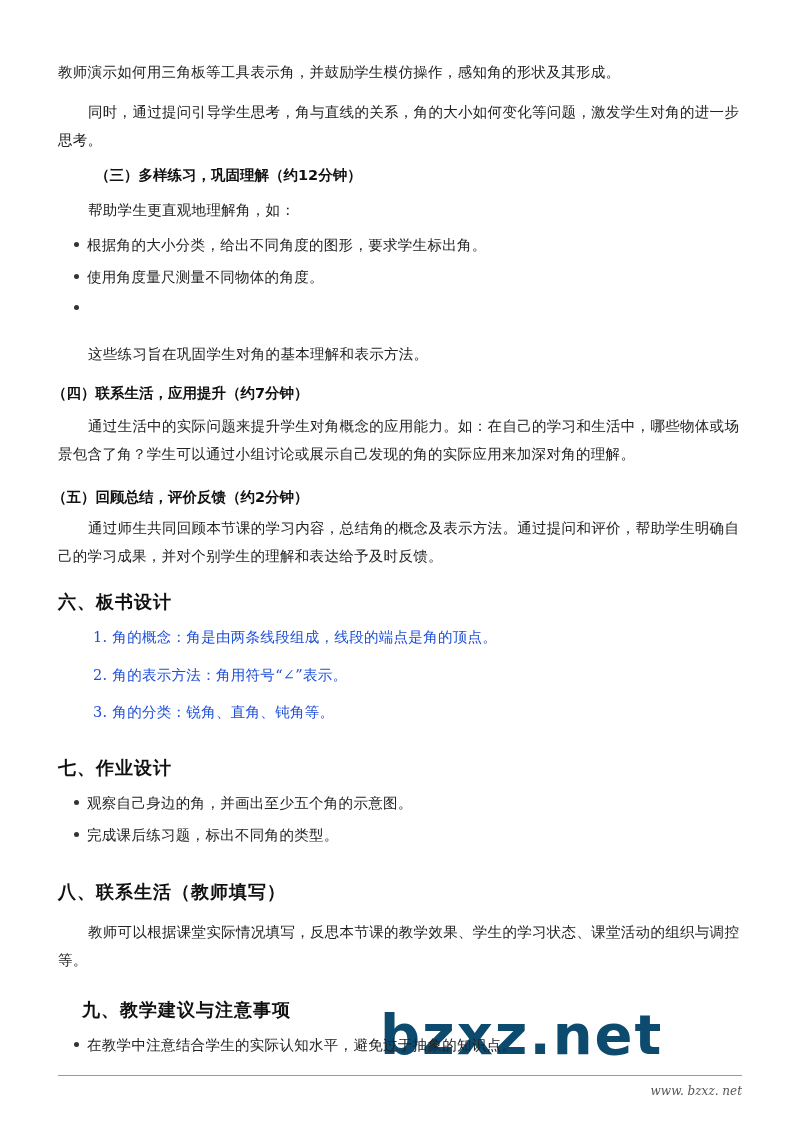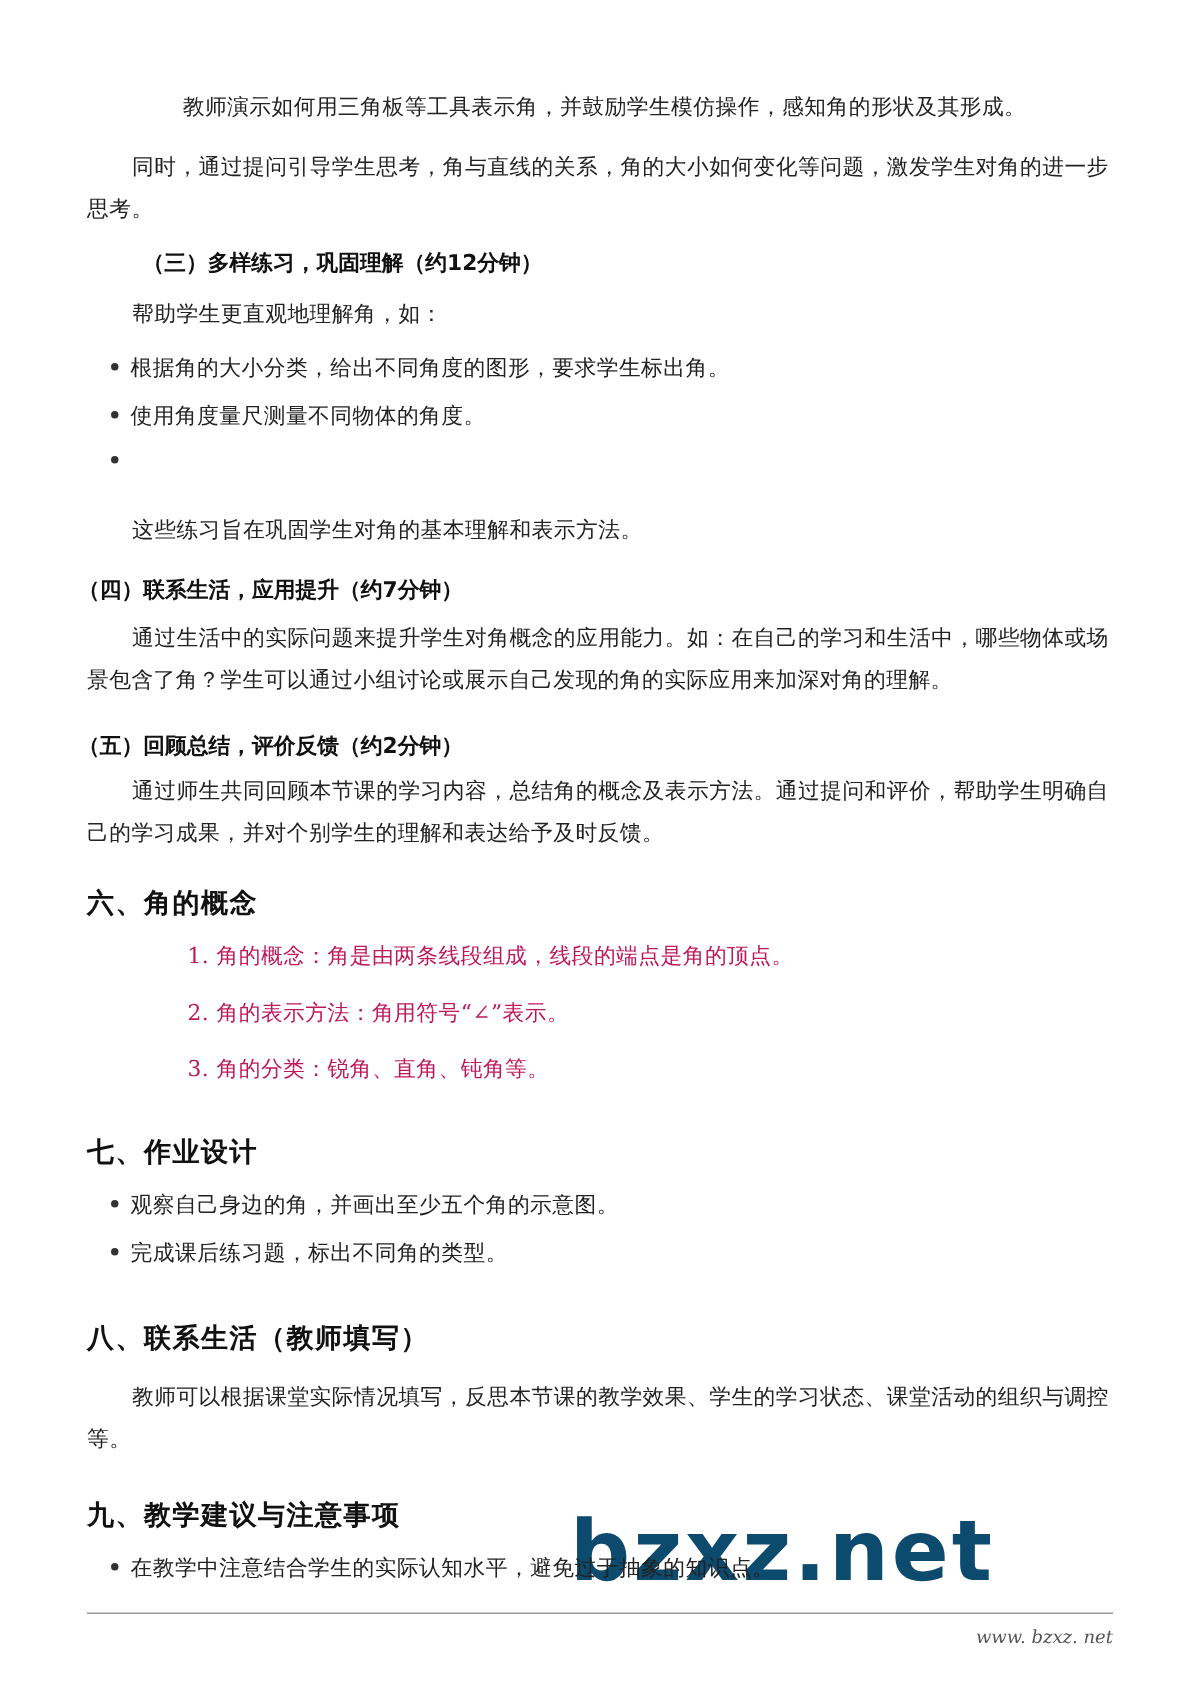--- a/index.html
+++ b/index.html
@@ -4,56 +4,56 @@
 <style>
   html, body { margin:0; padding:0; background:#ffffff; }
   body { width:800px; height:1130px; position:relative; overflow:hidden;
          font-family:"DejaVu Serif", "Liberation Serif", serif; color:#222; }
   .p { position:absolute; left:58px; width:690px; font-size:14.5px; line-height:28px; letter-spacing:0.3px; }
   .indent { text-indent:30px; }
   .sub { position:absolute; left:52px; font-size:14.5px; font-weight:bold; font-family:"DejaVu Sans", sans-serif; color:#111; }
   .h { position:absolute; left:58px; font-size:18px; font-weight:bold; font-family:"DejaVu Sans", sans-serif; color:#111; letter-spacing:1px; }
   .bullet { position:absolute; left:74px; font-size:14.5px; letter-spacing:0.3px; }
   .bullet .dot { display:inline-block; width:5px; height:5px; border-radius:50%; background:#333; margin-right:8px; vertical-align:middle; position:relative; top:-2px; }
-  .num { position:absolute; left:93px; font-size:14.5px; color:#be185d; letter-spacing:0.3px;margin-left:32px; }
+  .num { position:absolute; left:93px; font-size:14.5px; color:#1d4ed8; letter-spacing:0.3px; }
   .watermark { position:absolute; left:380px; top:1002px; font-family:"DejaVu Sans", sans-serif; font-weight:bold; font-size:56px; color:#0c4a6e; letter-spacing:2px; }
   .rule { position:absolute; left:58px; top:1075px; width:684px; height:1px; background:#9a9a9a; }
   .footer-url { position:absolute; right:58px; top:1084px; font-size:12px; font-style:italic; color:#555; font-family:"DejaVu Serif", serif; }
   .front { z-index:2; }
 </style>
 </head>
 <body>
 
 <div class="watermark">bzxz.net</div>
 
-<div class="p front" style="top:58px;text-align:center;">教师演示如何用三角板等工具表示角，并鼓励学生模仿操作，感知角的形状及其形成。</div>
+<div class="p front" style="top:58px;">教师演示如何用三角板等工具表示角，并鼓励学生模仿操作，感知角的形状及其形成。</div>
 <div class="p indent front" style="top:98px;">同时，通过提问引导学生思考，角与直线的关系，角的大小如何变化等问题，激发学生对角的进一步思考。</div>
 
 <div class="sub front" style="top:166px;margin-left:43px;">（三）多样练习，巩固理解（约12分钟）</div>
 <div class="p indent front" style="top:196px;">帮助学生更直观地理解角，如：</div>
 <div class="bullet front" style="top:236px;"><span class="dot"></span><span>根据角的大小分类，给出不同角度的图形，要求学生标出角。</span></div>
 <div class="bullet front" style="top:268px;"><span class="dot"></span><span>使用角度量尺测量不同物体的角度。</span></div>
 <div class="bullet front" style="top:300px;"><span class="dot"></span></div>
 <div class="p indent front" style="top:340px;">这些练习旨在巩固学生对角的基本理解和表示方法。</div>
 
 <div class="sub front" style="top:384px;">（四）联系生活，应用提升（约7分钟）</div>
 <div class="p indent front" style="top:412px;">通过生活中的实际问题来提升学生对角概念的应用能力。如：在自己的学习和生活中，哪些物体或场景包含了角？学生可以通过小组讨论或展示自己发现的角的实际应用来加深对角的理解。</div>
 
 <div class="sub front" style="top:488px;">（五）回顾总结，评价反馈（约2分钟）</div>
 <div class="p indent front" style="top:514px;">通过师生共同回顾本节课的学习内容，总结角的概念及表示方法。通过提问和评价，帮助学生明确自己的学习成果，并对个别学生的理解和表达给予及时反馈。</div>
 
-<div class="h front" style="top:590px;">六、角的概念</div>
+<div class="h front" style="top:590px;">六、板书设计</div>
 <div class="num front" style="top:628px;">1.  角的概念：角是由两条线段组成，线段的端点是角的顶点。</div>
 <div class="num front" style="top:666px;">2.  角的表示方法：角用符号“∠”表示。</div>
 <div class="num front" style="top:703px;">3.  角的分类：锐角、直角、钝角等。</div>
 
 <div class="h front" style="top:756px;">七、作业设计</div>
 <div class="bullet front" style="top:794px;"><span class="dot"></span><span>观察自己身边的角，并画出至少五个角的示意图。</span></div>
 <div class="bullet front" style="top:826px;text-align:right;"><span class="dot"></span><span>完成课后练习题，标出不同角的类型。</span></div>
 
 <div class="h front" style="top:880px;">八、联系生活（教师填写）</div>
 <div class="p indent front" style="top:918px;">教师可以根据课堂实际情况填写，反思本节课的教学效果、学生的学习状态、课堂活动的组织与调控等。</div>
 
-<div class="h front" style="top:998px;">九、教学建议与注意事项</div>
+<div class="h front" style="top:998px;margin-left:24px;">九、教学建议与注意事项</div>
 <div class="bullet front" style="top:1036px;"><span class="dot"></span><span>在教学中注意结合学生的实际认知水平，避免过于抽象的知识点。</span></div>
 
 <div class="rule"></div>
 <div class="footer-url">www. bzxz. net</div>
 
 </body></html>

